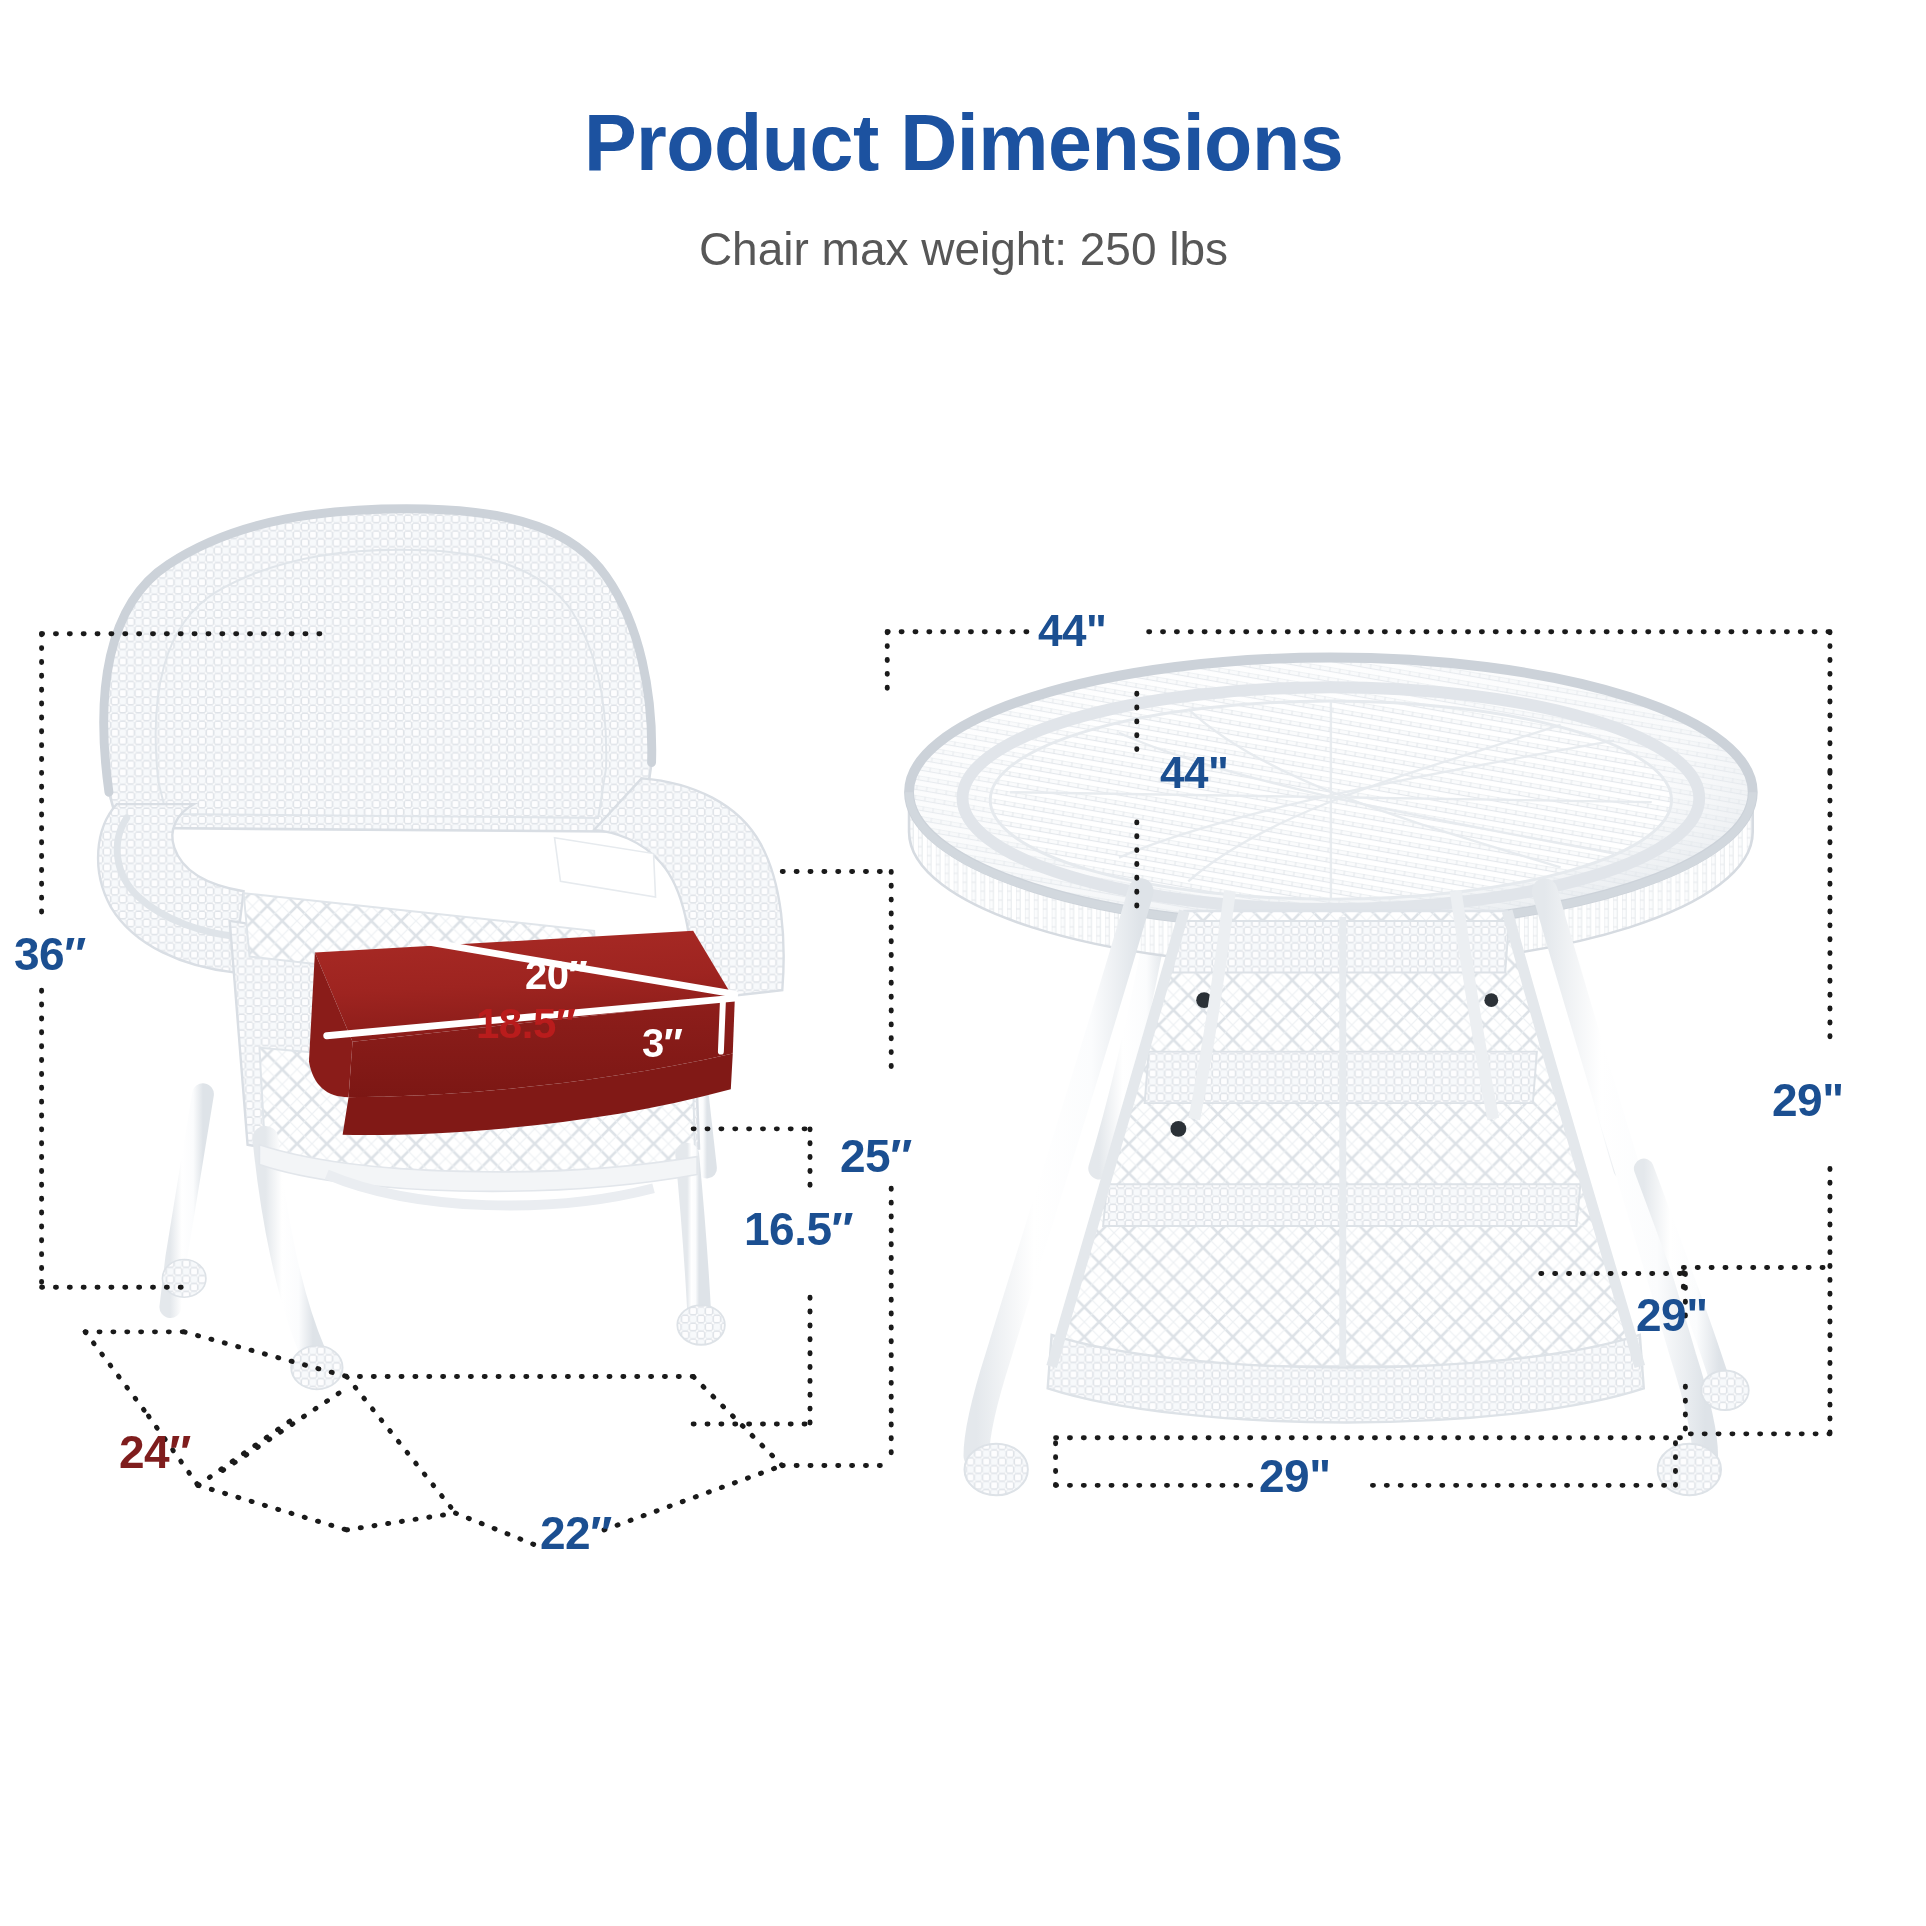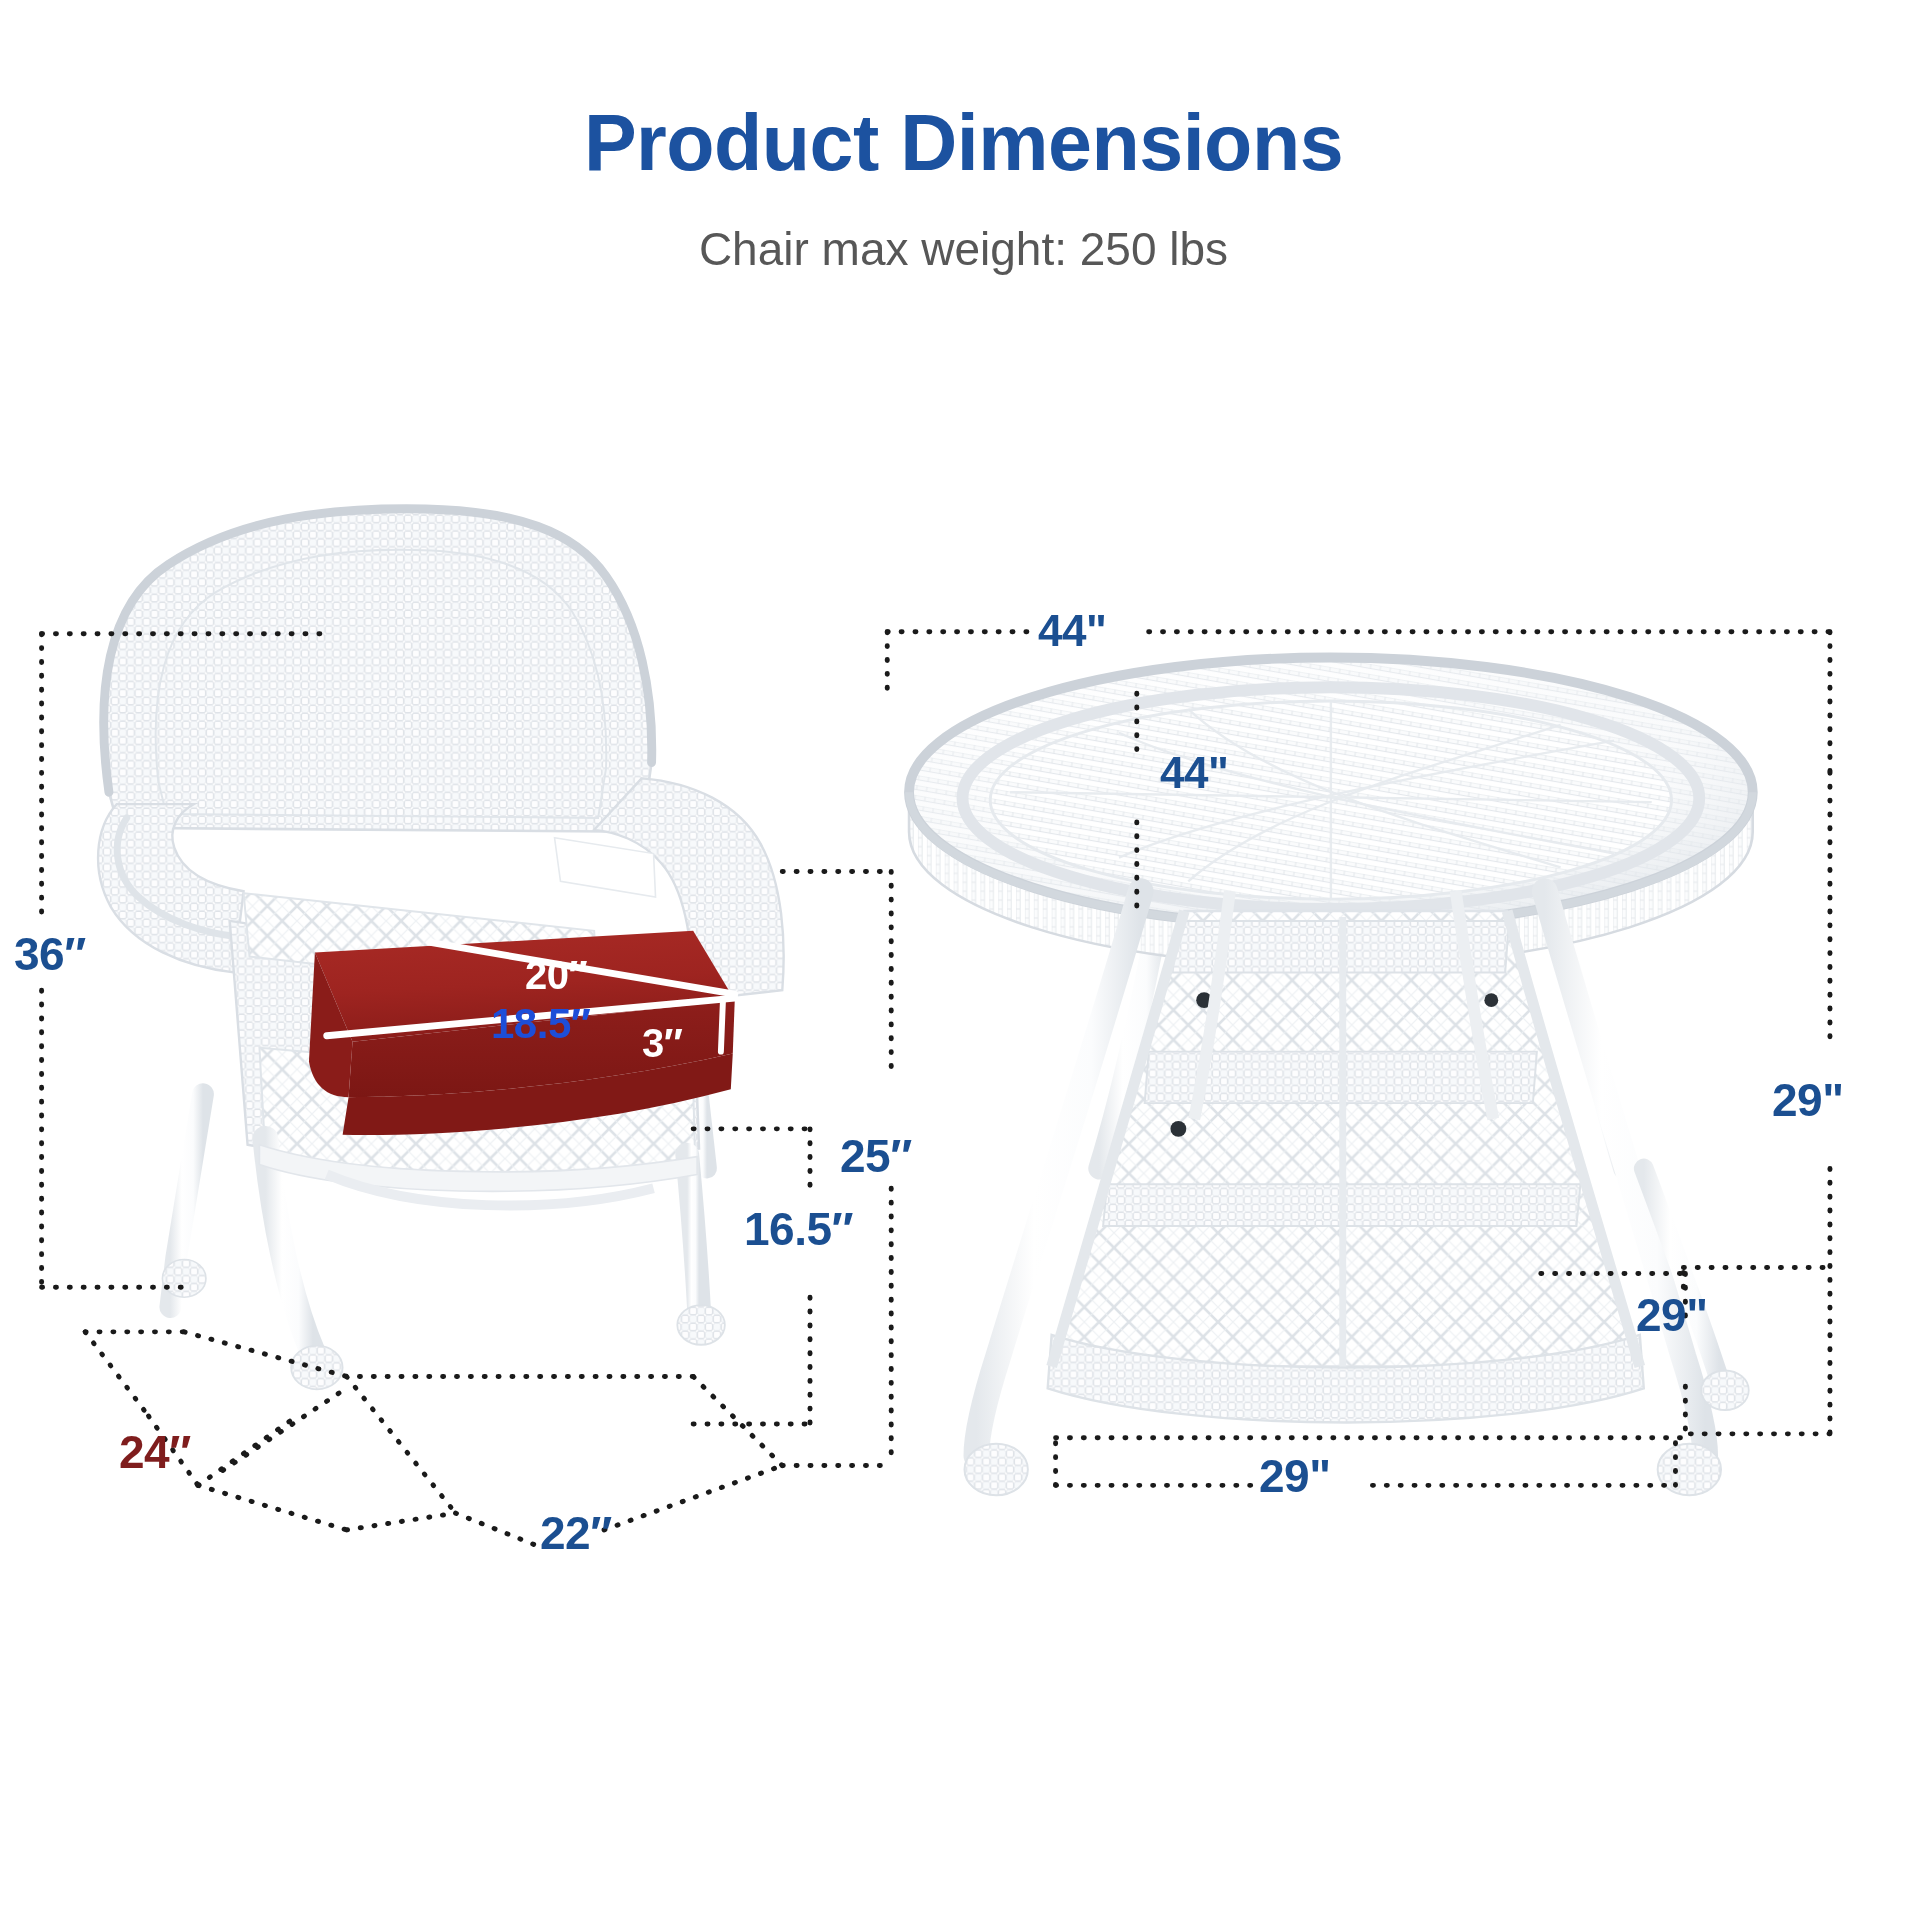--- a/index.html
+++ b/index.html
@@ -318,21 +318,21 @@
   <div class="dim" style="left: 840px; top: 1101px; color: rgb(27, 79, 145); margin-top: 32px;">25″</div>
 
   <div class="dim" style="left: 744px; top: 1206px; color: rgb(27, 79, 145);">16.5″</div>
 
   <div class="dim" style="left: 119px; top: 1429px; color: #7f1d1d;">24″</div>
 
   <div class="dim" style="left: 540px; top: 1510px; color: rgb(27, 79, 145);">22″</div>
 
   <div class="cushdim" style="left:525px;top:955px;color:#ffffff;">20″</div>
 
-  <div class="cushdim big" style="left:491px;top:1003px;color:#1d4ed8;">18.5″</div>
+  <div class="cushdim big" style="left:476px;top:1003px;color:#b91c1c;">18.5″</div>
 
   <div class="cushdim" style="left:642px;top:1023px;color:#ffffff;">3″</div>
 
   <div class="dim t44" style="left: 1038px; top: 609px; color: rgb(27, 79, 145);">44"</div>
 
   <div class="dim t44" style="left: 1160px; top: 751px; color: rgb(27, 79, 145);">44"</div>
 
   <div class="dim" style="left: 1772px; top: 1077px; color: rgb(27, 79, 145);">29"</div>
 
   <div class="dim" style="left: 1636px; top: 1292px; color: rgb(27, 79, 145);">29"</div>

